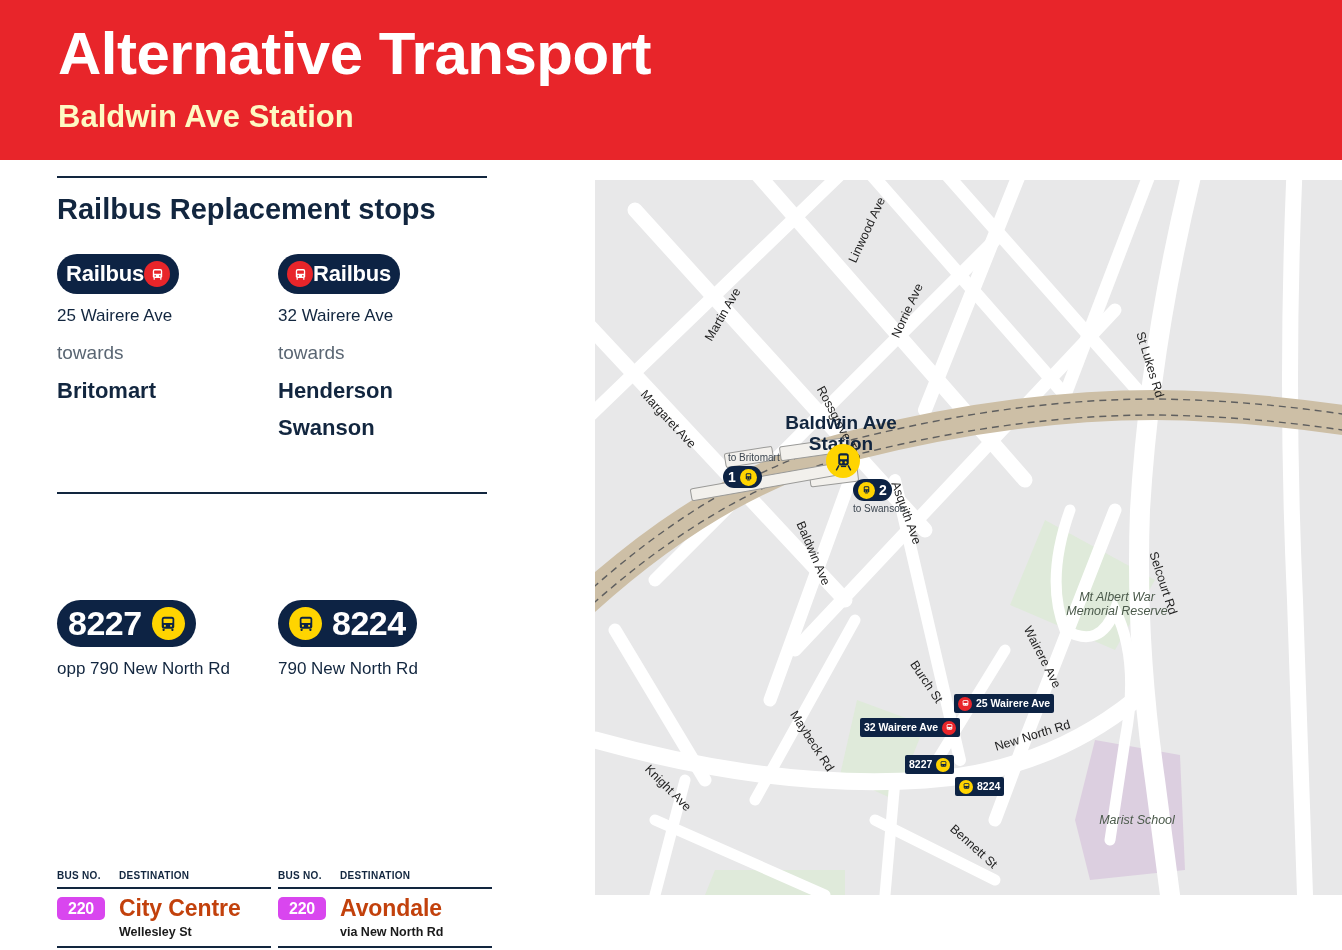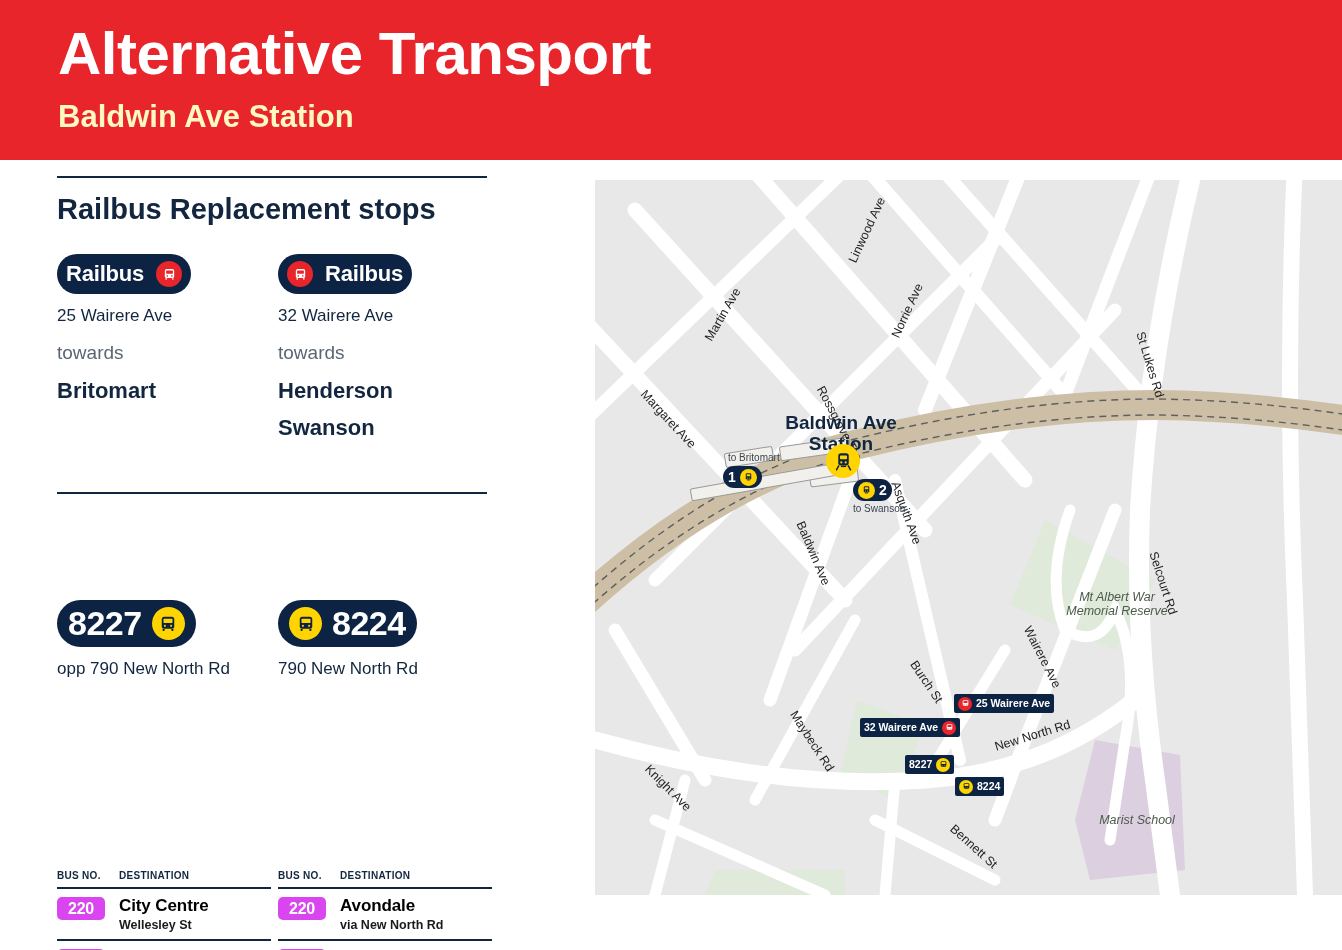--- a/index.html
+++ b/index.html
@@ -53,21 +53,21 @@
   .stopcol.rb { top: 94px; }
   .stopcol.bs { top: 440px; }
 
   
   .pill {
     display: inline-flex; align-items: center;
     background: #0e2murky; 
     background: #0d2344;
     border-radius: 999px;
     height: 40px; padding: 0 9px;
-    gap: 12px;
+    gap: 0;
   }
   .pill-label {
     font-size: 22px; font-weight: 700; color: #fff;
     letter-spacing: -0.2px; white-space: nowrap;
   }
   .pill-icon {
     width: 26px; height: 26px; border-radius: 50%;
     display: flex; align-items: center; justify-content: center;
     flex: 0 0 auto;
   }
@@ -118,21 +118,21 @@
     width: 48px; height: 23px; border-radius: 5px;
     display: flex; align-items: center; justify-content: center;
     font-size: 16px; font-weight: 700; color: #fff;
     flex: 0 0 auto; margin-top: 1px; margin-right: 14px;
     letter-spacing: -0.2px;
   }
   .route-badge.purple { background: #d946ef; }
 
   .dest-wrap { padding-top: 0px; }
   .dest-main {
-    font-size: 17px; font-weight: 700; color: #000000;
+    font-size: 23px; font-weight: 700; color: #c2410c;
     line-height: 1.12; letter-spacing: -0.1px;
   }
   .dest-sub {
     font-size: 12.5px; font-weight: 700; color: #1a1a1a;
     line-height: 1.3; margin-top: 2px;
   }
 
   
   .map {
     position: absolute; left: 595px; top: 180px;

